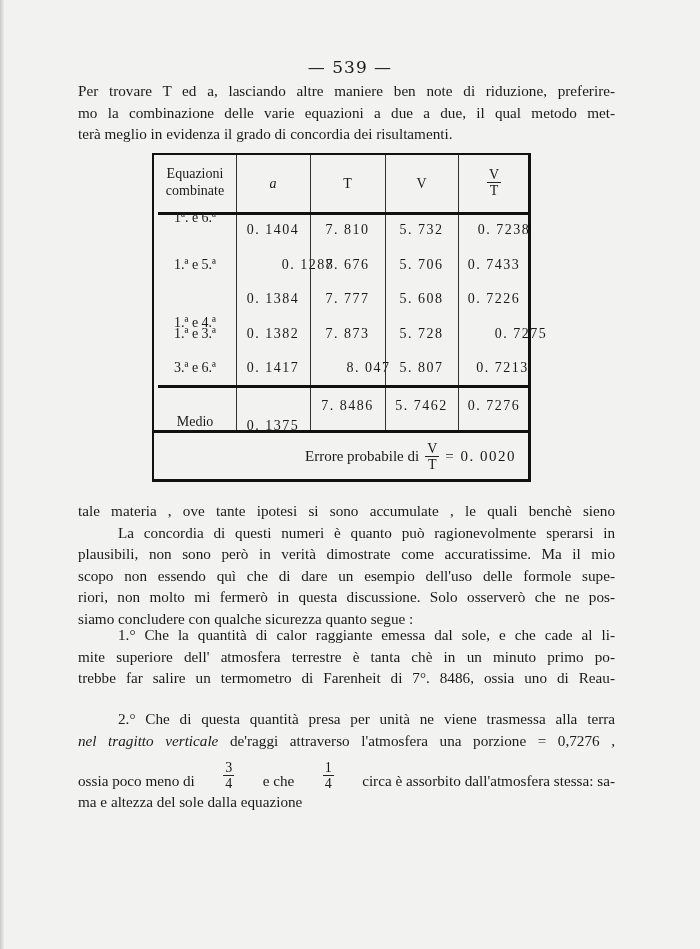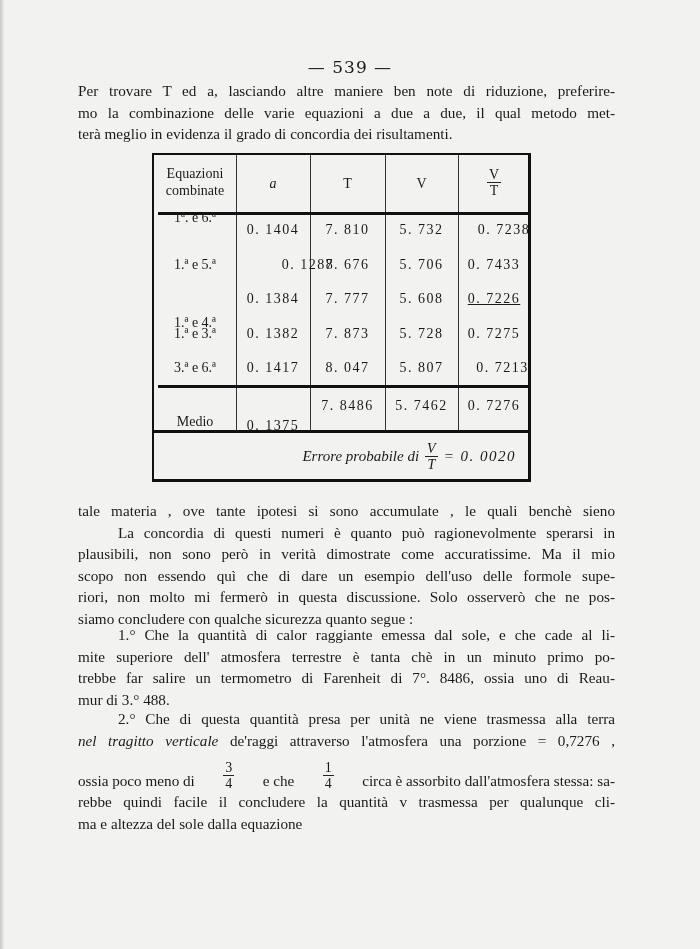--- a/index.html
+++ b/index.html
@@ -41,21 +41,21 @@
   .col-div { position: absolute; top: 0; width: 1px; background: #333; }
   .hdr-cell, .cell {
     position: absolute; text-align: center; font-size: 14px;
   }
   .hdr-cell { top: 0; height: 34px; display:flex; align-items:center; justify-content:center; }
   .rule-thick { position: absolute; height: 3px; background: #111; }
   .frac { display: inline-flex; flex-direction: column; align-items: center; line-height: 15px; vertical-align: middle; font-size: 14px; }
   .frac .num { border-bottom: 1px solid #222; padding: 0 2px; }
   .errore {
     position: absolute; right: 12px; top: 272px;
-    font-size: 15px; display: flex; align-items: center; gap: 6px; font-style: italic;
+    font-size: 15px; display: flex; align-items: center; gap: 6px;
   }
   .mono-num { letter-spacing: 1.5px; }
 </style>
 </head>
 <body>
 
 <div class="page-edge"></div>
 
 <div class="page-number">— 539 —</div>
 
@@ -101,33 +101,33 @@
         <div class="cell mono-num" style="left: 82px; width: 74px; top: 101.5px; margin-left: 35px;">0. 1288</div>
         <div class="cell mono-num" style="left: 156px; width: 75px; top: 101.5px;">7. 676</div>
         <div class="cell mono-num" style="left: 231px; width: 73px; top: 101.5px;">5. 706</div>
         <div class="cell mono-num" style="left: 304px; width: 72px; top: 101.5px;">0. 7433</div>
       </div>
       <div>
         <div class="cell" style="left: 0px; width: 82px; top: 136px; margin-top: 24px;">1.ª e 4.ª</div>
         <div class="cell mono-num" style="left: 82px; width: 74px; top: 136px;">0. 1384</div>
         <div class="cell mono-num" style="left: 156px; width: 75px; top: 136px;">7. 777</div>
         <div class="cell mono-num" style="left: 231px; width: 73px; top: 136px;">5. 608</div>
-        <div class="cell mono-num" style="left: 304px; width: 72px; top: 136px; text-decoration: underline;">0. 7226</div>
+        <div class="cell mono-num" style="left: 304px; width: 72px; top: 136px;">0. 7226</div>
       </div>
       <div>
         <div class="cell" style="left: 0px; width: 82px; top: 170.5px;">1.ª e 3.ª</div>
         <div class="cell mono-num" style="left: 82px; width: 74px; top: 170.5px;">0. 1382</div>
         <div class="cell mono-num" style="left: 156px; width: 75px; top: 170.5px;">7. 873</div>
         <div class="cell mono-num" style="left: 231px; width: 73px; top: 170.5px;">5. 728</div>
-        <div class="cell mono-num" style="left: 304px; width: 72px; top: 170.5px;">0. 7275</div>
+        <div class="cell mono-num" style="left: 304px; width: 72px; top: 170.5px; padding-left: 27px;">0. 7275</div>
       </div>
       <div>
         <div class="cell" style="left: 0px; width: 82px; top: 205px;">3.ª e 6.ª</div>
         <div class="cell mono-num" style="left: 82px; width: 74px; top: 205px;">0. 1417</div>
-        <div class="cell mono-num" style="left: 156px; width: 75px; top: 205px;">8. 047</div>
+        <div class="cell mono-num" style="left: 156px; width: 75px; top: 205px; padding-left: 21px;">8. 047</div>
         <div class="cell mono-num" style="left: 231px; width: 73px; top: 205px;">5. 807</div>
         <div class="cell mono-num" style="left: 304px; width: 89px; top: 205px;">0. 7213</div>
       </div>
     </div>
 
   <div class="rule-thick" style="top:230px; left:4px; width:370px;"></div>
 
   <div class="cell" style="left:0; width:82px; top:243px;margin-top:16px;">Medio</div>
   <div class="cell mono-num" style="left:82px; width:74px; top:243px;margin-top:20px;">0. 1375</div>
   <div class="cell mono-num" style="left:156px; width:75px; top:243px;">7. 8486</div>
@@ -152,34 +152,32 @@
   <span class="line">plausibili, non sono però in verità dimostrate come accuratissime. Ma il mio</span>
   <span class="line">scopo non essendo quì che di dare un esempio dell'uso delle formole supe-</span>
   <span class="line">riori, non molto mi fermerò in questa discussione. Solo osserverò che ne pos-</span>
   <span class="line last">siamo concludere con qualche sicurezza quanto segue :</span>
 </div>
 
 <div class="para" style="top:624px;">
   <span class="line indent">1.° Che la quantità di calor raggiante emessa dal sole, e che cade al li-</span>
   <span class="line">mite superiore dell' atmosfera terrestre è tanta chè in un minuto primo po-</span>
   <span class="line">trebbe far salire un termometro di Farenheit di 7°. 8486, ossia uno di Reau-</span>
-  <span class="line last">mur di 3.° 488.</span>
 </div>
 
 <div class="para" style="top:708px;">
   <span class="line indent">2.° Che di questa quantità presa per unità ne viene trasmessa alla terra</span>
   <span class="line"><span class="it">nel tragitto verticale</span><span> de'raggi attraverso l'atmosfera una porzione = 0,7276 ,</span></span>
   <span class="line" style="height:40px; display:flex; align-items:flex-end; justify-content:space-between; text-align-last:auto;">
     <span>ossia poco meno di</span>
     <span class="frac">
       <span class="num">3</span>
       <span>4</span>
     </span>
     <span>e che</span>
     <span class="frac">
       <span class="num">1</span>
       <span>4</span>
     </span>
     <span>circa è assorbito dall'atmosfera stessa: sa-</span>
   </span>
-  <span class="line">rebbe quindi facile il concludere la quantità v trasmessa per qualunque cli-</span>
   <span class="line last">ma e altezza del sole dalla equazione</span>
 </div>
 
 </body></html>

